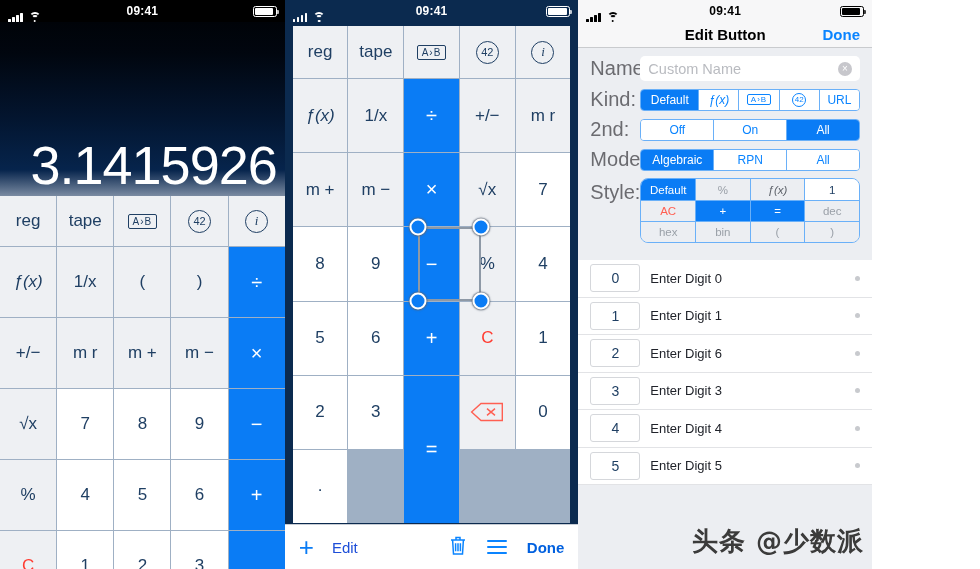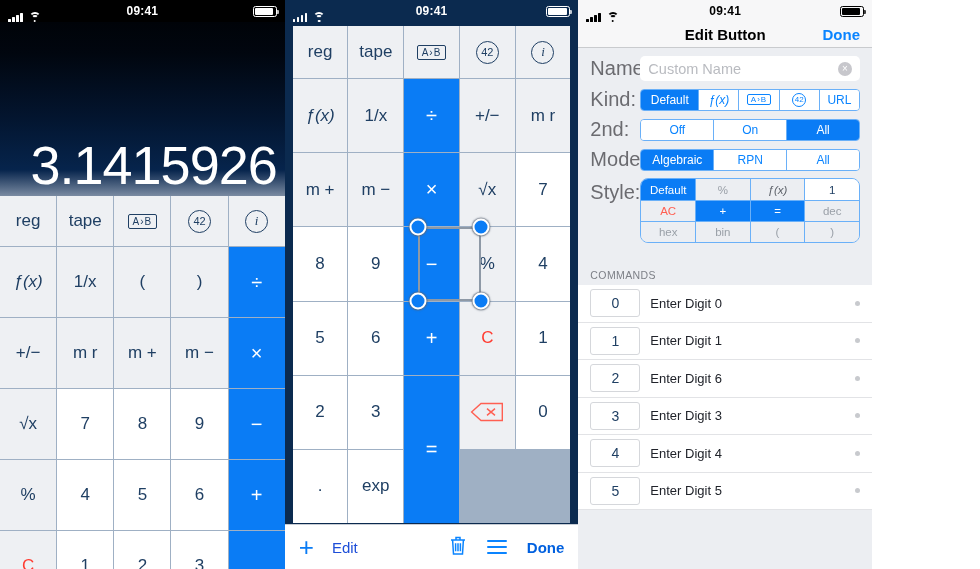--- a/index.html
+++ b/index.html
@@ -362,23 +362,20 @@
                 <path d="M17 6.6l8 6.8M25 6.6l-8 6.8"></path>
               </svg>
             </span>
           </div>
           <div class="key white">
             <span>0</span>
           </div>
           <div class="key white">
             <span>.</span>
           </div>
-          <div class="key white">
-            <span>exp</span>
-          </div>
         </div>
       <div class="sel-overlay" id="selov" style="left: 0px; top: 0px; width: 314px; height: 497px;">
           <div class="sel-rect" style="left: 125.6px; top: 200.915px; width: 62.8px; height: 74.0213px;"></div>
           <div class="handle" style="left: 125.6px; top: 200.915px;"></div>
           <div class="handle" style="left: 188.4px; top: 200.915px;"></div>
           <div class="handle" style="left: 125.6px; top: 274.936px;"></div>
           <div class="handle" style="left: 188.4px; top: 274.936px;"></div>
         </div>
     </div>
     <div class="p2-bottom">
@@ -500,21 +497,20 @@
                 <div class="cell">hex</div>
                 <div class="cell">bin</div>
                 <div class="cell">(</div>
                 <div class="cell">)</div>
               </div>
             </div>
           </div>
       </div>
     </div>
 
-    <div class="sechdr">COMMANDS</div>
     <div class="list" id="cmdlist">
         <div class="lrow">
           <div class="lkey">0</div>
           <div class="lname">Enter Digit 0</div>
           <div class="ldot"></div>
         </div>
         <div class="lrow">
           <div class="lkey">1</div>
           <div class="lname">Enter Digit 1</div>
           <div class="ldot"></div>
@@ -534,14 +530,15 @@
           <div class="lname">Enter Digit 4</div>
           <div class="ldot"></div>
         </div>
         <div class="lrow">
           <div class="lkey">5</div>
           <div class="lname">Enter Digit 5</div>
           <div class="ldot"></div>
         </div>
       </div>
 
+    <div class="watermark">头条 @少数派</div>
   </div>
 </div>
 
 </body></html>

